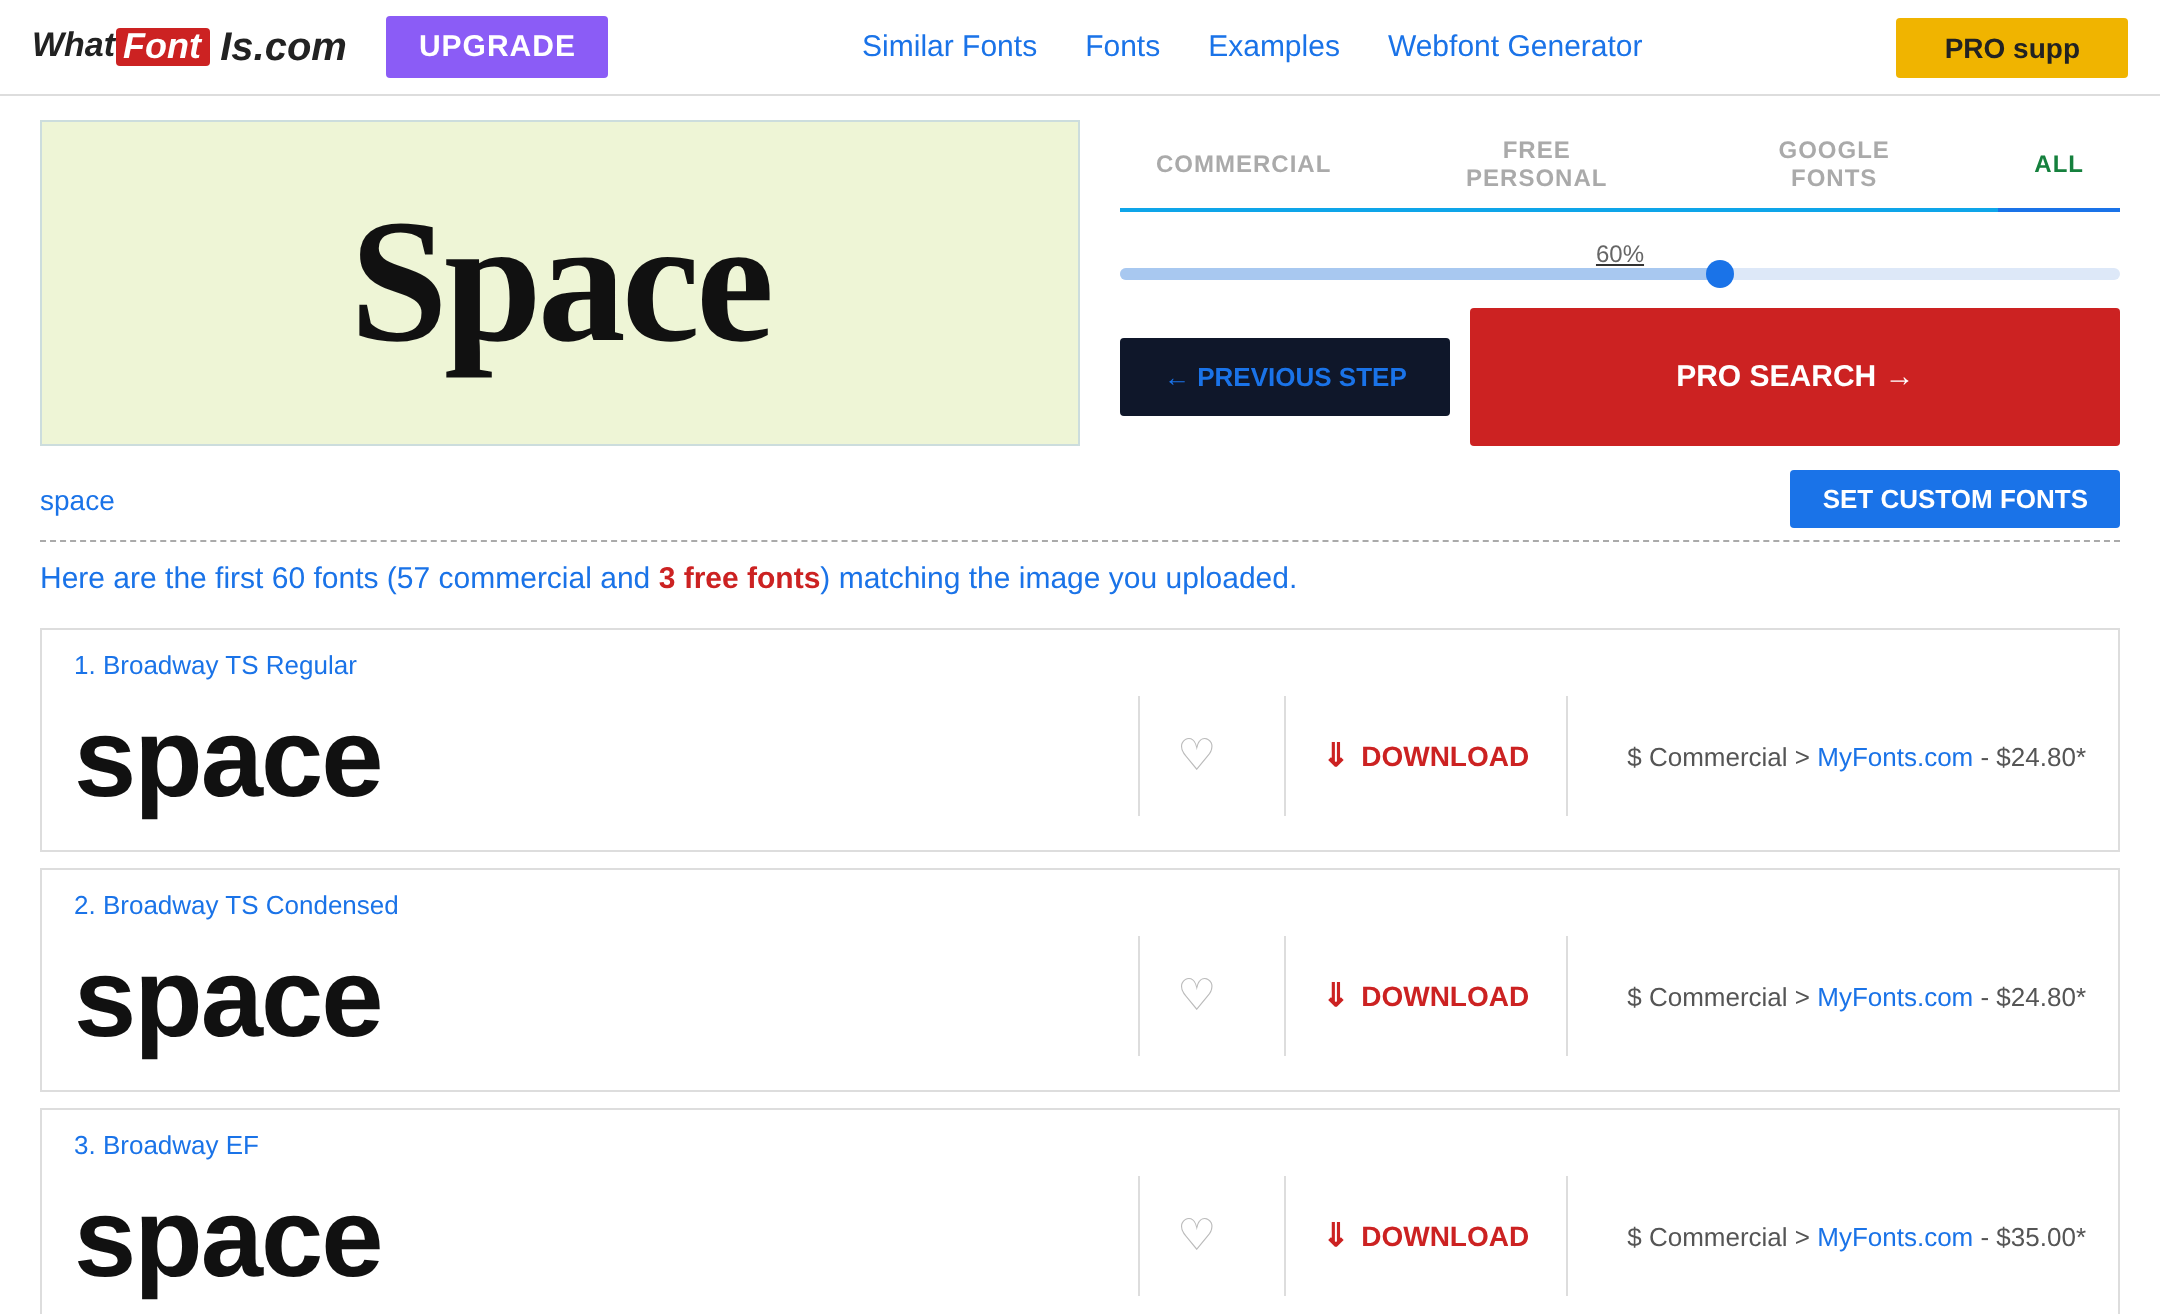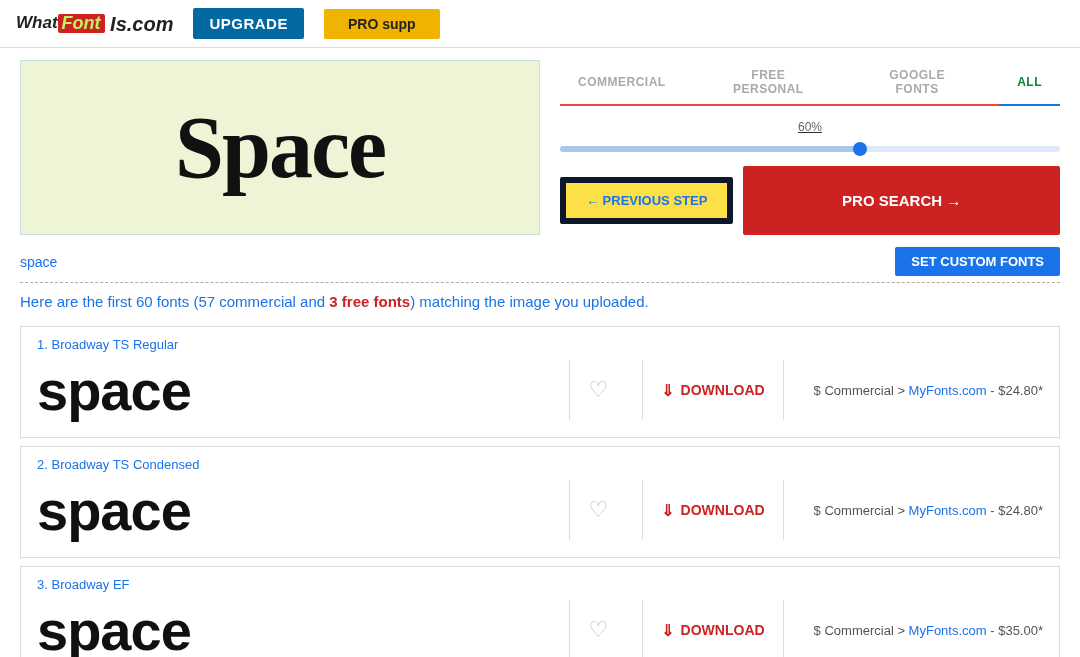--- a/index.html
+++ b/index.html
@@ -15,25 +15,25 @@
     }
     .logo-wrap {
       display: flex;
       align-items: center;
       font-size: 18px;
       font-weight: bold;
       line-height: 1.1;
       font-style: italic;
     }
     .logo-what { color: #222; font-size: 17px; }
-    .logo-font { background: #cc2222; color: #bef264; padding: 0 4px; border-radius: 2px; }
+    .logo-font { background: #cc2222; color: #ffffff; padding: 0 4px; border-radius: 2px; }
     .logo-is { color: #222; font-size: 20px; }
 
     .upgrade-btn {
-      background: #0369a1;
+      background: #8b5cf6;
       color: #fff;
       font-weight: bold;
       border: none;
       padding: 7px 16px;
       font-size: 15px;
       cursor: pointer;
       border-radius: 2px;
       letter-spacing: 0.5px;
     }
     .nav-links {
@@ -93,21 +93,21 @@
     .right-panel {
       flex: 1;
       display: flex;
       flex-direction: column;
       gap: 10px;
     }
 
     .tabs-row {
       display: flex;
       gap: 18px;
-      border-bottom: 2px solid #ef4444;
+      border-bottom: 2px solid #0ea5e9;
     }
     .tab {
       padding: 8px 18px;
       font-size: 12px;
       color: #aaa;
       cursor: pointer;
       font-weight: bold;
       letter-spacing: 0.5px;
       text-transform: uppercase;
       border: none;
@@ -116,21 +116,21 @@
     .tab.active {
       color: #15803d;
       border-bottom: 2px solid #1a73e8;
       margin-bottom: -2px;
     }
 
     
     .slider-row {
       display: flex;
       flex-direction: column;
-      gap: 12px;
+      gap: 0;
       padding: 4px 0;
       text-decoration: underline;
     }
     .slider-label {
       font-size: 12px;
       color: #666;
       text-align: center;
     }
     .slider-track {
       width: 100%;
@@ -155,22 +155,22 @@
       left: calc(60% - 7px);
       cursor: pointer;
     }
 
     .buttons-row {
       display: flex;
       gap: 10px;
       align-items: center;
     }
     .prev-step-btn {
-      border: 6px solid #0f172a;
-      background: #fde047;
+      border: 2px solid #0f172a;
+      background: #0f172a;
       color: #1a73e8;
       padding: 10px 20px;
       font-size: 13px;
       font-weight: bold;
       cursor: pointer;
       border-radius: 2px;
     }
     .pro-search-btn {
       background: #cc2222;
       color: #fff;
@@ -302,20 +302,26 @@
 </head>
 <body>
 
 <div class="header">
   <div class="logo-wrap">
     <span class="logo-what">What<br></span>
     <span class="logo-font">Font</span>
     <span class="logo-is">&nbsp;Is.com</span>
   </div>
   <button class="upgrade-btn">UPGRADE</button>
+  <nav class="nav-links">
+    <a class="nav-link">Similar Fonts</a>
+    <a class="nav-link">Fonts</a>
+    <a class="nav-link">Examples</a>
+    <a class="nav-link">Webfont Generator</a>
+  </nav>
   <button class="pro-supp-btn">PRO supp</button>
 </div>
 
 <div class="main">
 
   <div class="top-section">
 
     <div class="preview-box">
       <span class="preview-text">Space</span>
     </div>

